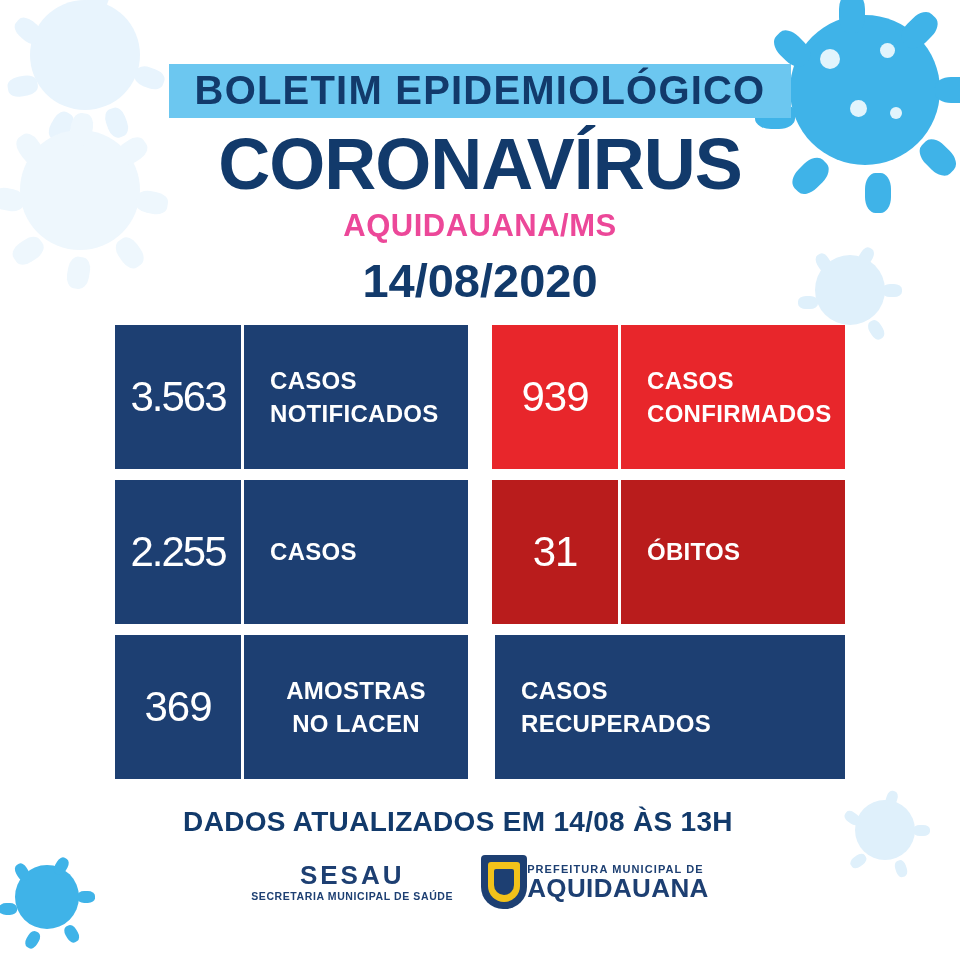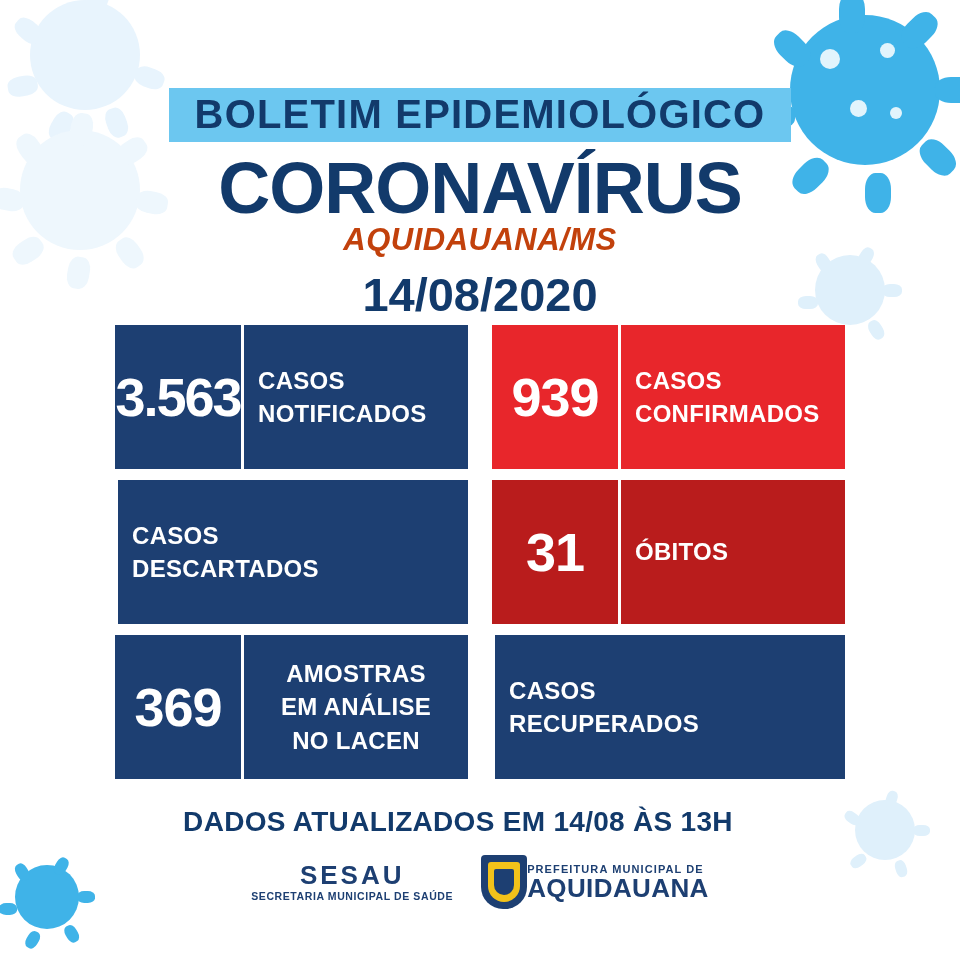--- a/index.html
+++ b/index.html
@@ -39,21 +39,21 @@
     position: absolute;
     border-radius: 50%;
     background: #fff;
     opacity: .85;
   }
 
   
   .header {
     position: absolute;
     left: 0;
-    top: 88px;
+    top: 64px;
     width: 960px;
     text-align: center;
     z-index: 5;
   }
   .band {
     display: inline-block;
     background: #6cc7f0;
     color: #123a6b;
     font-size: 40px;
     font-weight: bold;
@@ -63,26 +63,26 @@
   }
   .title-main {
     margin-top: 10px;
     color: #123a6b;
     font-size: 72px;
     font-weight: bold;
     line-height: 1;
     letter-spacing: -1px;
   }
   .subtitle {
-    color: #c2410c;
+    margin-top: 10px;
+    color: #ec4899;
     font-size: 31px;
     font-weight: bold;
     letter-spacing: .5px;
     line-height: 1;
-    font-style: italic;
   }
   .date {
     margin-top: 16px;
     color: #123a6b;
     font-size: 47px;
     font-weight: bold;
     line-height: 1;
     letter-spacing: 0px;
   }
 
@@ -105,22 +105,22 @@
     width: 353px;
     height: 144px;
     color: #fff;
     overflow: hidden;
   }
   .card .num {
     flex: 0 0 126px;
     display: flex;
     align-items: center;
     justify-content: center;
-    font-size: 54px;
-    font-weight: bold;
+    font-size: 42px;
+    font-weight: normal;
     letter-spacing: -1px;
   }
   .card .num.narrow {
     letter-spacing: -2px;
   }
   .card .sep {
     flex: 0 0 3px;
     background: #ffffff;
   }
   .card .lbl {
@@ -132,21 +132,21 @@
     text-align: right;
     font-size: 24px;
     font-weight: bold;
     line-height: 1.38;
     letter-spacing: .3px;
     padding: 0 6px;
   }
   .card .lbl.left {
     align-items: flex-start;
     text-align: left;
-    padding-left: 14px;
+    padding-left: 26px;
   }
   .card.blue { background: #1d3f72; }
   .card.red  { background: #e8262b; }
   .card.black{ background: #b91c1c; }
 
   
   .updated {
     position: absolute;
     left: 0;
     top: 806px;
@@ -323,42 +323,41 @@
       <div class="sep"></div>
       <div class="lbl left">
         <div>CASOS</div>
         <div>CONFIRMADOS</div>
       </div>
     </div>
   </div>
 
   <div class="row">
     <div class="card blue">
+      <div class="num narrow">2.255</div>
       <div class="sep"></div>
       <div class="lbl left">
         <div>CASOS</div>
-        <div>DESCARTADOS</div>
       </div>
     </div>
     <div class="card black">
       <div class="num">31</div>
       <div class="sep"></div>
       <div class="lbl left">
         <div>ÓBITOS</div>
       </div>
     </div>
   </div>
 
   <div class="row">
     <div class="card blue">
       <div class="num">369</div>
       <div class="sep"></div>
       <div class="lbl">
         <div>AMOSTRAS</div>
-        <div>EM ANÁLISE</div>
         <div>NO LACEN</div>
       </div>
     </div>
     <div class="card blue">
       <div class="sep"></div>
       <div class="lbl left">
         <div>CASOS</div>
         <div>RECUPERADOS</div>
       </div>
     </div>

